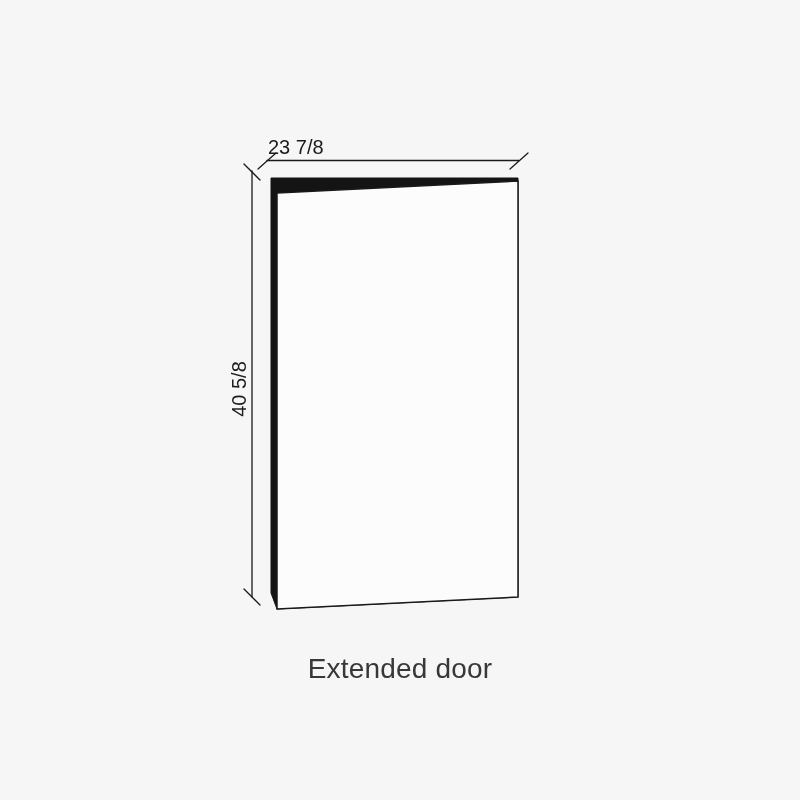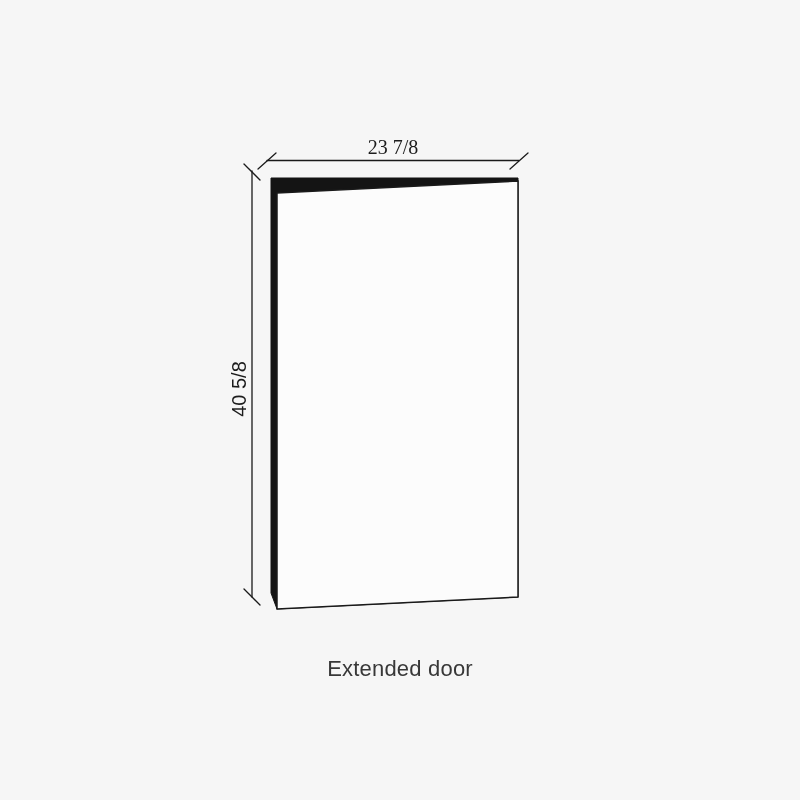--- a/index.html
+++ b/index.html
@@ -44,39 +44,37 @@
     position: absolute;
     color: var(--dim-text, #1c1c1c);
     font-size: 20px;
     line-height: 23px;
     white-space: nowrap;
   }
   .dim-label.width {
     left: 268px;
     top: 136px;
     width: 250px;
-    text-align: center;
-    font-family: Liberation Serif, serif;
   }
   .dim-label.height {
     left: 169px;
     top: 378px;
     width: 140px;
     height: 22px;
     line-height: 22px;
     text-align: center;
     transform: rotate(-90deg);
   }
   .caption {
     position: absolute;
     left: 0;
     top: 654px;
     width: 800px;
     text-align: center;
-    font-size: 22px;
+    font-size: 28px;
     line-height: 29px;
     color: var(--caption-text, #383838);
     letter-spacing: 0.2px;
   }
 </style>
 </head>
 <body>
 
 <div class="canvas">
 

